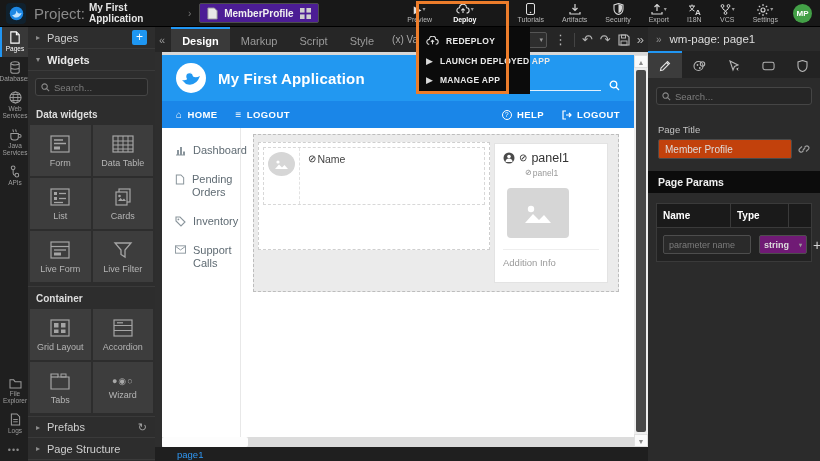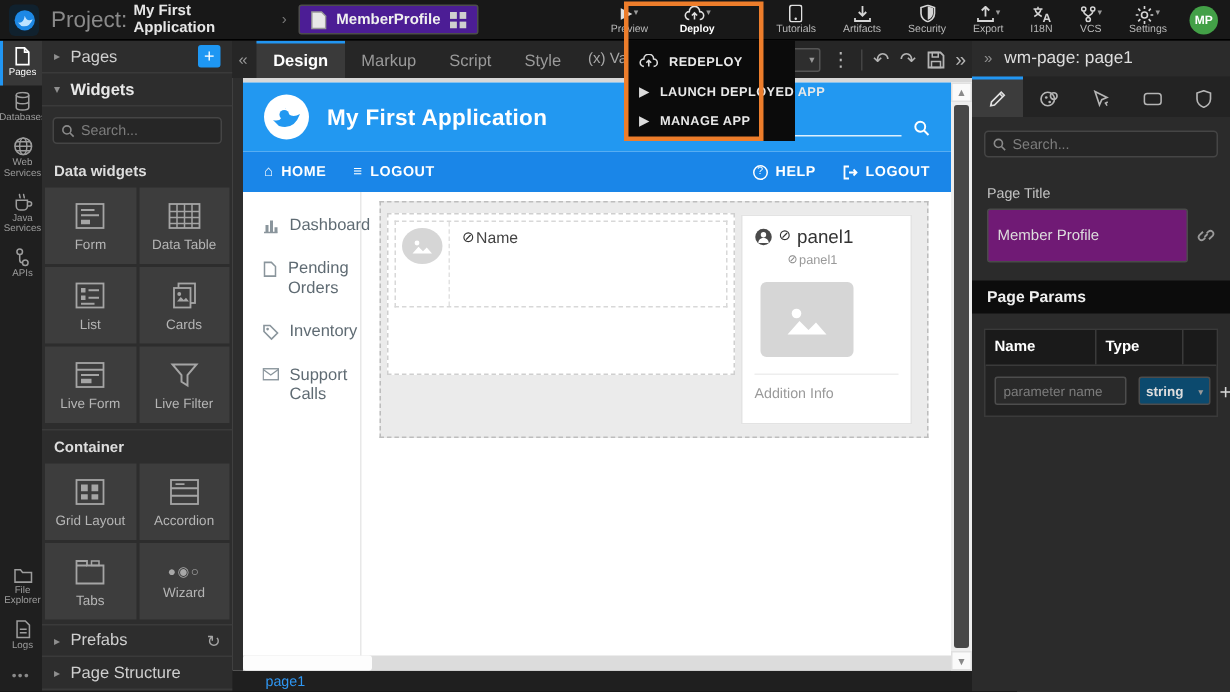--- a/index.html
+++ b/index.html
@@ -105,34 +105,34 @@
 
   
   #rightpanel { left:648px; top:27px; width:172px; height:434px; background:#2b2b2b; z-index:4; display:flex; flex-direction:column; }
   .rp-head { display:flex; align-items:center; gap:8px; height:24px; padding:0 8px; color:#dedede; font-size:11.5px; flex:none; }
   .rp-head .exp { color:#8f8f8f; font-size:10px; cursor:pointer; }
   .rp-tabs { display:flex; height:27px; background:#232323; flex:none; }
   .rp-tab { flex:1; display:flex; align-items:center; justify-content:center; border-top:2px solid transparent; cursor:pointer; }
   .rp-tab.active { background:#3c3c3c; border-top-color:#2196f3; }
   .rp-label { font-size:9.5px; color:#c2c2c2; padding:10px 10px 4px 10px; }
   .rp-input-row { display:flex; align-items:center; gap:6px; padding:0 10px; }
-  .rp-input { flex:1; height:36px; background:#701a75; border:1px solid #4a4a4a; border-radius:2px; color:#ddd; font-size:10px; padding:0 6px; font-family:"Liberation Sans",sans-serif; outline:none; min-width:0; }
+  .rp-input { flex:1; height:20px; background:#c2410c; border:1px solid #4a4a4a; border-radius:2px; color:#ddd; font-size:10px; padding:0 6px; font-family:"Liberation Sans",sans-serif; outline:none; min-width:0; }
   .rp-input::placeholder { color:#777; }
   .params-bar { margin-top:12px; background:#0c0c0c; color:#efefef; font-size:10.5px; font-weight:bold; padding:5px 10px; flex:none; }
   .ptable { margin:10px 8px; border:1px solid #3a3a3a; background:#222; flex:none; }
   .pt-row { display:flex; align-items:center; }
   .pt-row.head { background:#1a1a1a; border-bottom:1px solid #3a3a3a; }
   .pt-cell { padding:6px 6px; font-size:10px; color:#fff; font-weight:bold; }
   .pt-cell.c1 { flex:1; border-right:1px solid #3a3a3a; }
   .pt-cell.c2 { width:58px; border-right:1px solid #3a3a3a; }
   .pt-cell.c3 { width:22px; }
   .pt-body { padding:7px 0; }
   .param-input { width:88px; height:19px; background:#2a2a2a; border:1px solid #4d4d4d; border-radius:2px; color:#bbb; font-size:9px; padding:0 5px; font-family:"Liberation Sans",sans-serif; outline:none; }
   .param-input::placeholder { color:#7c7c7c; }
-  .type-select { width:48px; height:19px; background:#0c4a6e; border:1px solid #4d4d4d; border-radius:2px; color:#ddd; font-size:9px; display:flex; align-items:center; justify-content:space-between; padding:0 4px; cursor:pointer; }
+  .type-select { width:48px; height:19px; background:#701a75; border:1px solid #4d4d4d; border-radius:2px; color:#ddd; font-size:9px; display:flex; align-items:center; justify-content:space-between; padding:0 4px; cursor:pointer; }
   .type-select .car { font-size:6px; color:#999; }
   .add-param { color:#d5d5d5; font-size:14px; font-weight:normal; cursor:pointer; padding:0 4px; }
 
   
   #deploy-menu { left:417px; top:27px; width:113px; height:67px; background:#0b0b0b; z-index:40; display:flex; flex-direction:column; justify-content:space-around; padding:4px 0; }
   .dm-item { display:flex; align-items:center; gap:7px; padding:0 9px; height:20px; cursor:pointer;text-align:right; }
   .dm-item .lbl { color:#e9e9e9; font-size:8.5px; font-weight:bold; letter-spacing:.3px; white-space:nowrap; }
   .dm-item .play { color:#dcdcdc; font-size:9px; }
   #highlight { left:416px; top:1px; width:93px; height:93px; border:3px solid #ed7d2b; z-index:50; pointer-events:none; }
 </style>

